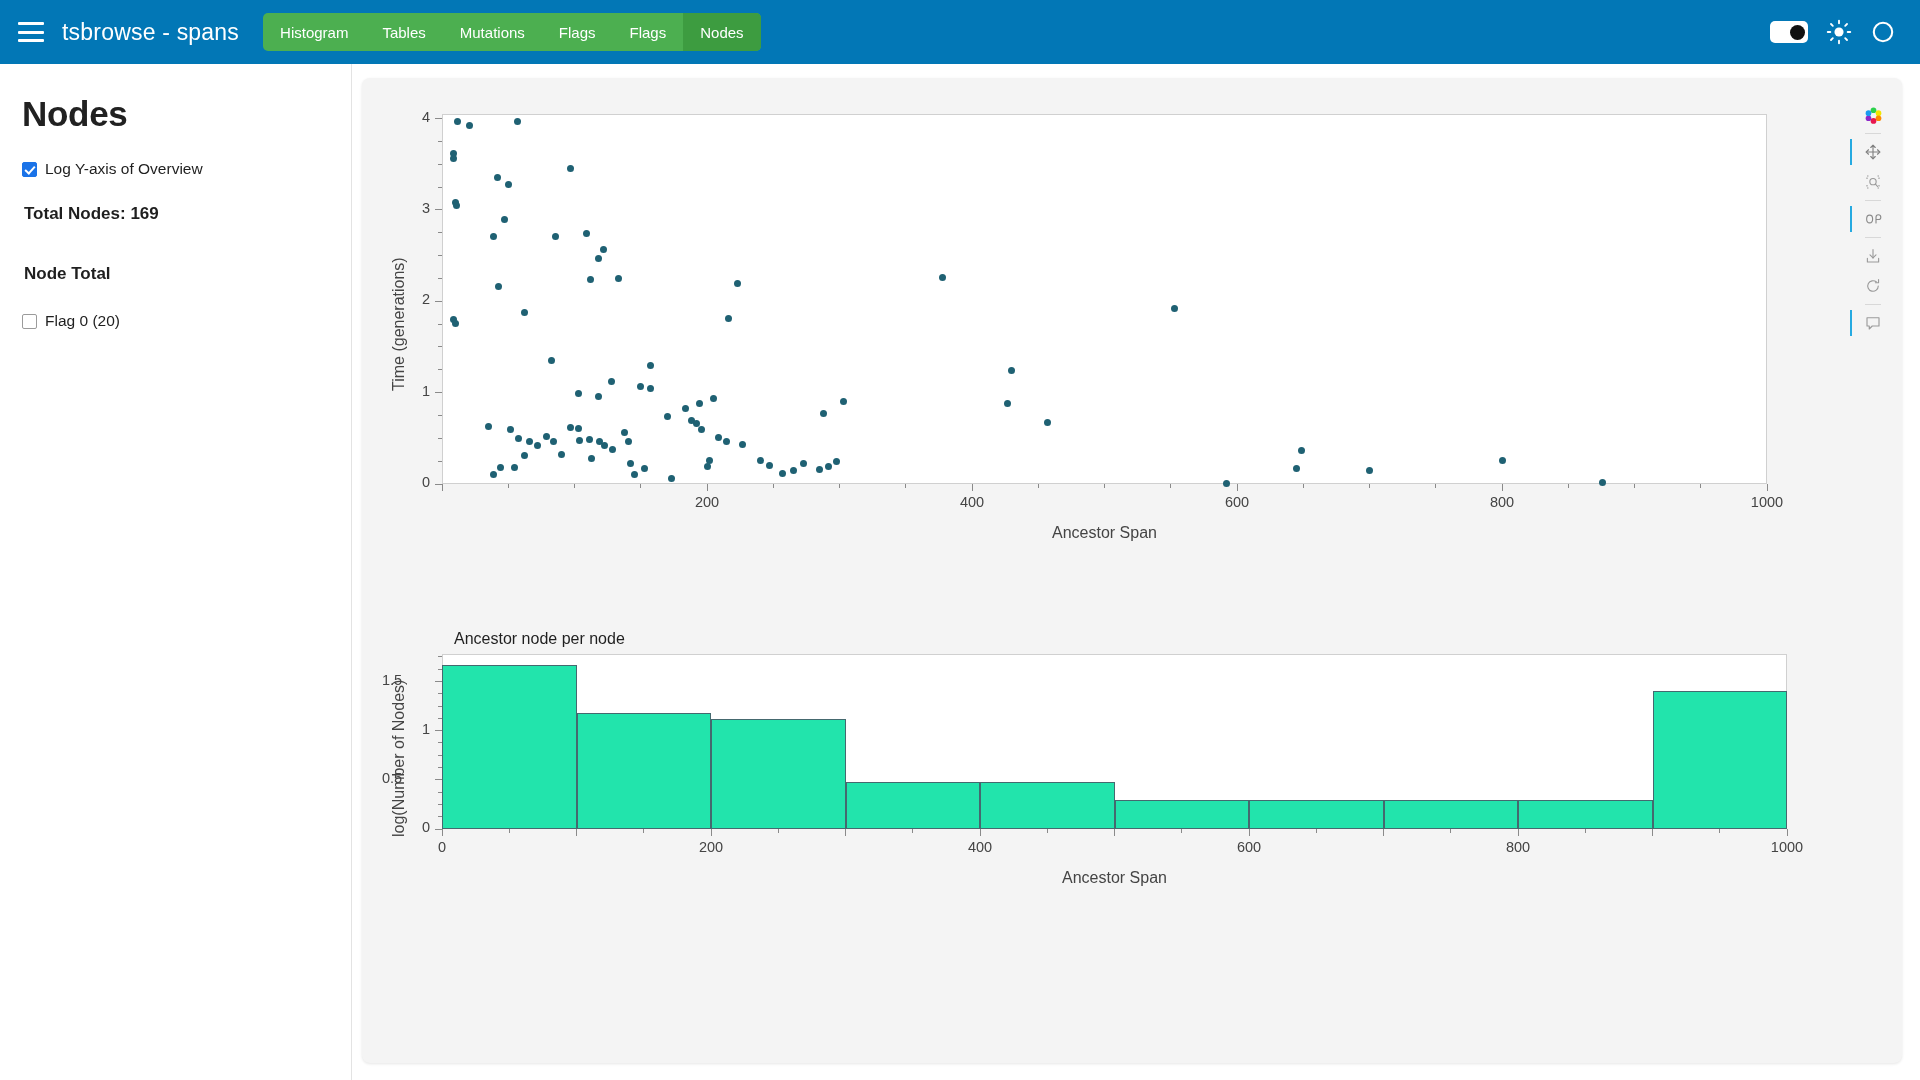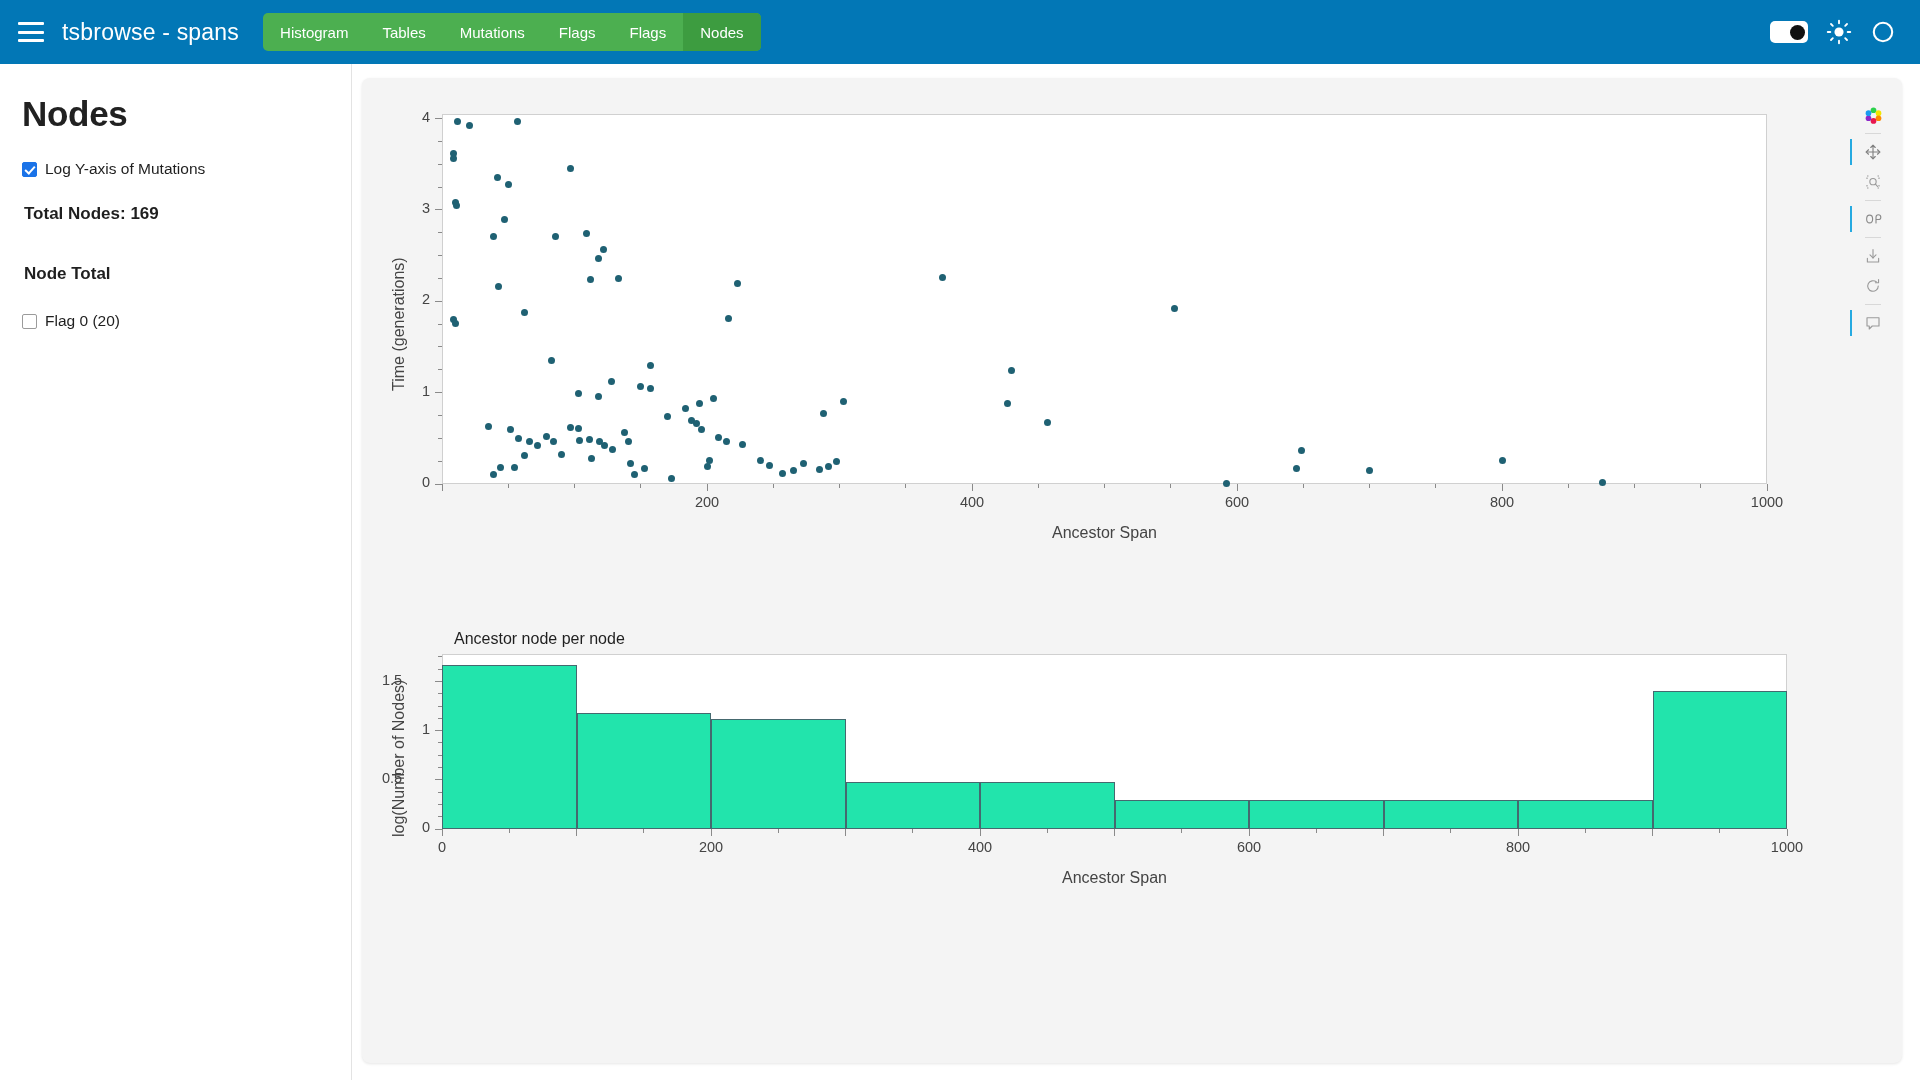--- a/index.html
+++ b/index.html
@@ -238,21 +238,21 @@
       </svg>
     </span>
   </div>
 </div>
 
 <div id="sidebar">
   <div id="page-title">Nodes</div>
 
   <div class="check-row">
     <div class="cbox checked"></div>
-    <div class="check-label">Log Y-axis of Mutations</div>
+    <div class="check-label">Log Y-axis of Overview</div>
   </div>
 
   <div class="stat-line">Total Nodes: 169</div>
 
   <div class="section-head">Node Total</div>
 
   <div class="check-row">
     <div class="cbox"></div>
     <div class="check-label">Flag 0 (20)</div>
   </div>

